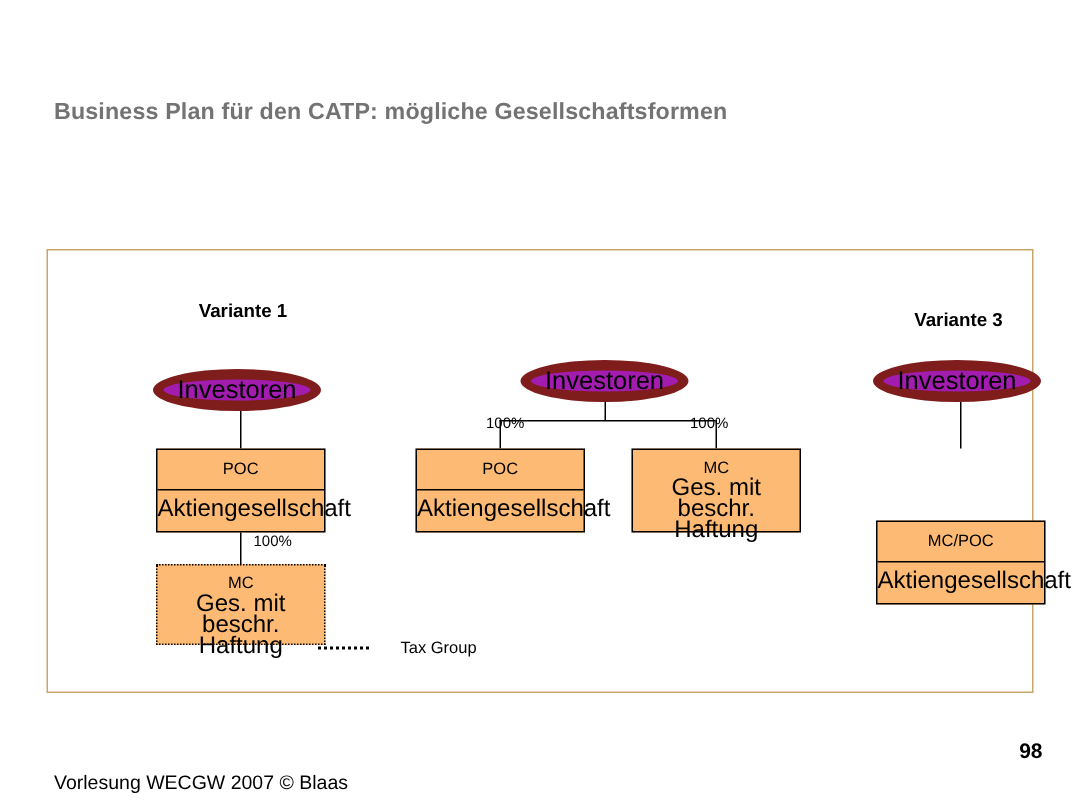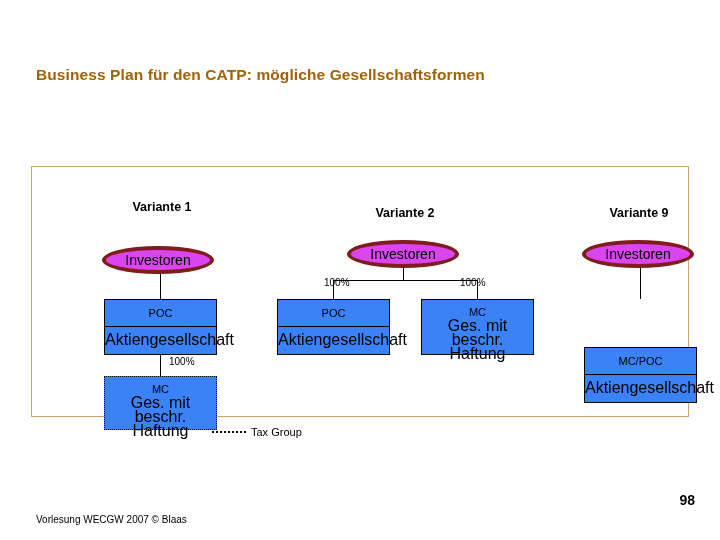--- a/index.html
+++ b/index.html
@@ -22,75 +22,75 @@
     height: 540px;
   }
   #slide-title {
     position: absolute;
     left: 36px;
     top: 66px;
     width: 650px;
     font-size: 15.5px;
     font-weight: bold;
     letter-spacing: 0.1px;
-    color: #a16207;
+    color: #737373;
     white-space: nowrap;
   }
   #diagram-frame {
     position: absolute;
     left: 31px;
     top: 166px;
     width: 658px;
-    height: 251px;
+    height: 296px;
     border: 1px solid #c8a66a;
     box-sizing: border-box;
     background: #ffffff;
     padding-left: 28px;
   }
   .var-heading {
     position: absolute;
     font-size: 12.5px;
     font-weight: bold;
     text-align: center;
     white-space: nowrap;
   }
   #variante-1-heading { left: 60px; top: 33px; width: 140px; }
   #variante-2-heading { left: 303px; top: 39px; width: 140px; }
   #variante-3-heading { left: 537px; top: 39px; width: 140px; }
 
   .oval {
     position: absolute;
-    border: 4px solid #7f1d1d;
+    border: 7px solid #7f1d1d;
     border-radius: 50%;
     box-sizing: border-box;
-    font-size: 14px;
+    font-size: 17px;
     display: flex;
     align-items: center;
     justify-content: center;
-    background: #d946ef;
+    background: #a21caf;
     white-space: nowrap;
   }
   #investoren-1 { left: 70px; top: 79px; width: 112px; height: 28px; }
   #investoren-2 { left: 315px; top: 73px; width: 112px; height: 28px; }
   #investoren-3 { left: 550px; top: 73px; width: 112px; height: 28px; }
 
   .pct-label {
     position: absolute;
     font-size: 10px;
     white-space: nowrap;
   }
   #pct-v2 { left: 292px; top: 110px; }
   #pct-v3 { left: 428px; top: 110px; }
   #pct-v1 { left: 137px; top: 189px; }
 
   .box {
     position: absolute;
     border: 1px solid #000000;
     box-sizing: border-box;
-    background: #3b82f6;
+    background: #fdba74;
     text-align: center;
     font-size: 11px;
     line-height: 14px;
   }
   .box .box-line-strong {
     font-size: 11px;
     display: block;
   }
   .box .box-line {
     font-size: 16px;
@@ -143,21 +143,21 @@
   }
   .vline { width: 1px; }
   .hline { height: 1px; }
 
   #tax-group-wrap {
     position: absolute;
     left: 180px;
     top: 259px;
     display: flex;
     align-items: center;
-    gap: 5px;
+    gap: 21px;
   }
   #tax-group-dash {
     width: 34px;
     height: 0;
     border-top: 2px dotted #000000;
   }
   #tax-group-label {
     font-size: 11px;
     white-space: nowrap;
   }
@@ -166,21 +166,21 @@
     position: absolute;
     right: 25px;
     top: 492px;
     font-size: 14px;
     font-weight: bold;
   }
   #footer-text {
     position: absolute;
     left: 36px;
     top: 514px;
-    font-size: 10px;
+    font-size: 13px;
     white-space: nowrap;
   }
 </style>
 </head>
 <body>
 
 <div class="slide">
 
   <div id="slide-title">Business Plan für den CATP: mögliche Gesellschaftsformen</div>
 
@@ -199,21 +199,20 @@
 
     <div class="pct-label" id="pct-v1">100%</div>
     <div class="connector vline" style="left:128px; top:188px; height:21px;"></div>
 
     <div class="box" id="box-v1-mc">
       <span class="box-line-strong">MC</span>
       <span class="box-line">Ges. mit beschr.</span>
       <span class="box-line">Haftung</span>
     </div>
 
-    <div class="var-heading" id="variante-2-heading">Variante 2</div>
     <div class="oval" id="investoren-2">Investoren</div>
 
     <div class="connector vline" style="left:371px; top:101px; height:12px;"></div>
     <div class="connector hline" style="left:301px; top:113px; width:144px;"></div>
     <div class="connector vline" style="left:301px; top:113px; height:19px;"></div>
     <div class="connector vline" style="left:445px; top:113px; height:19px;"></div>
 
     <div class="pct-label" id="pct-v2">100%</div>
     <div class="pct-label" id="pct-v3">100%</div>
 
@@ -222,21 +221,21 @@
       <div class="sep"></div>
       <span class="box-line lower">Aktiengesellschaft</span>
     </div>
 
     <div class="box" id="box-v3-mc">
       <span class="box-line-strong">MC</span>
       <span class="box-line">Ges. mit beschr.</span>
       <span class="box-line">Haftung</span>
     </div>
 
-    <div class="var-heading" id="variante-3-heading">Variante 9</div>
+    <div class="var-heading" id="variante-3-heading">Variante 3</div>
     <div class="oval" id="investoren-3">Investoren</div>
 
     <div class="connector vline" style="left:608px; top:101px; height:31px;"></div>
 
     <div class="box" id="box-v4">
       <span class="box-line-strong">MC/POC</span>
       <div class="sep"></div>
       <span class="box-line lower">Aktiengesellschaft</span>
     </div>
 

